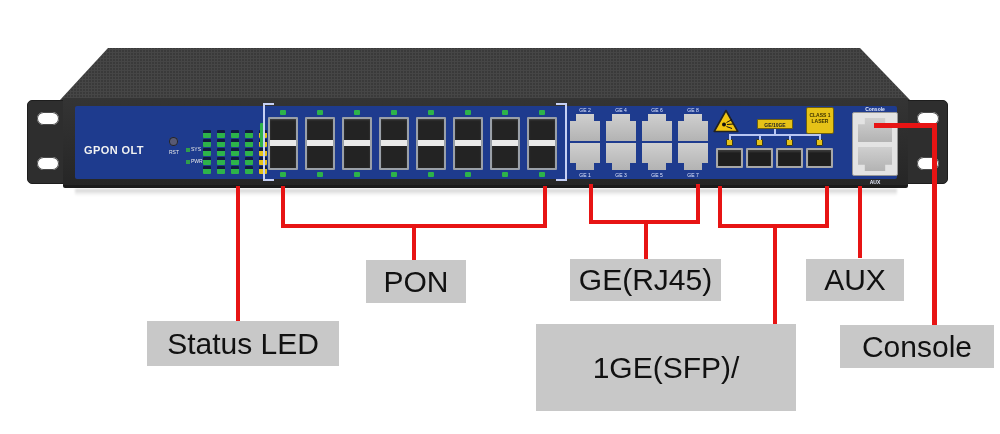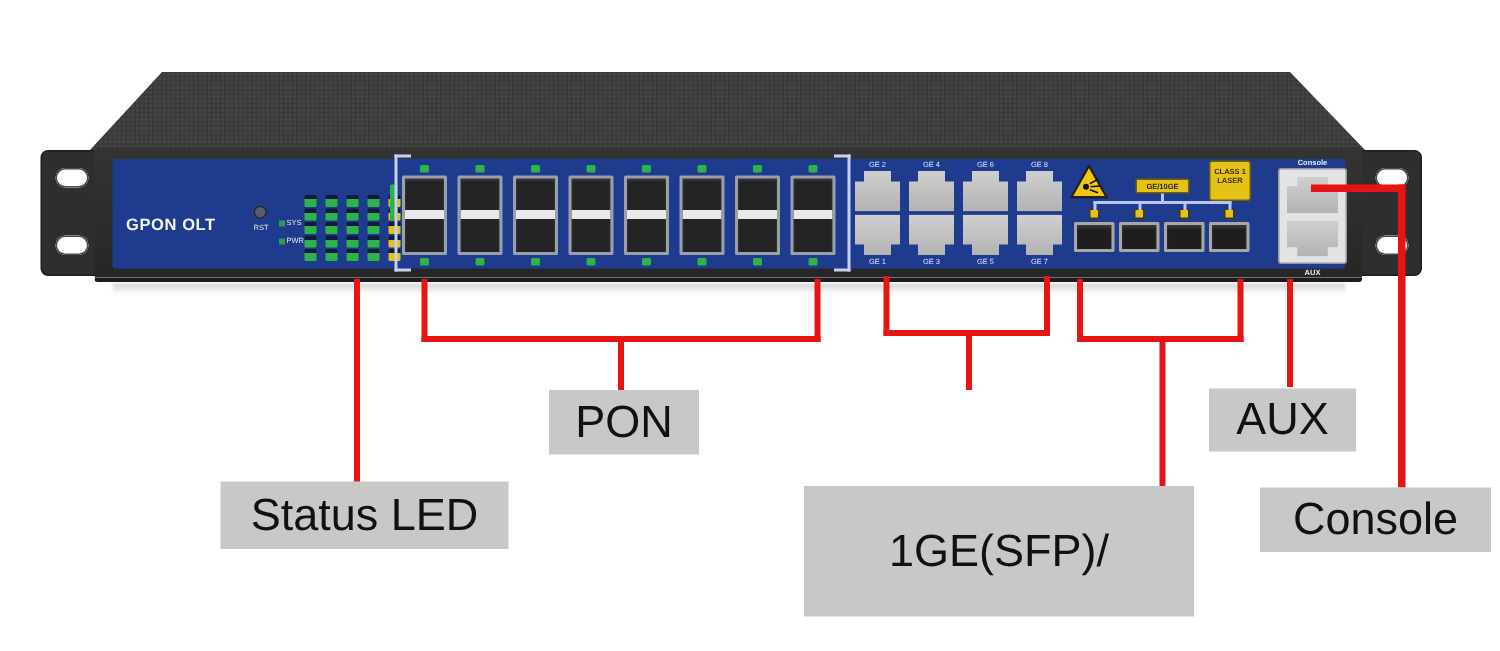--- a/index.html
+++ b/index.html
@@ -198,20 +198,21 @@
   <div class="red" style="left:718px; top:224px; width:111px; height:4px;"></div>
   <div class="red" style="left:773px; top:224px; width:4px; height:101px;"></div>
 
   <div class="red" style="left:858px; top:186px; width:4px; height:72px;"></div>
 
   <div class="red" style="left:874px; top:123px; width:63px; height:5px;"></div>
   <div class="red" style="left:932px; top:123px; width:5px; height:202px;"></div>
 
   <div class="callout-label" style="left:366px; top:260px; width:100px; height:43px;">PON</div>
   <div class="callout-label" style="left:147px; top:321px; width:192px; height:45px;">Status LED</div>
+  <div class="callout-label" style="left:570px; top:259px; width:151px; height:42px;">GE(RJ45)</div>
   <div class="callout-label" style="left:806px; top:259px; width:98px;  height:42px;">AUX</div>
   <div class="callout-label" style="left:536px; top:324px; width:260px; height:87px; flex-direction:column;">
     <span>1GE(SFP)/</span>
   </div>
   <div class="callout-label" style="left:840px; top:325px; width:154px; height:43px;">Console</div>
 
 <div class="sfp-cage-dual" style="left: 268px;"></div>
     <div class="mini-led" style="left: 280px; top: 110px;"></div>
     <div class="mini-led" style="left: 280px; top: 172px;"></div>
     <div class="sfp-cage-dual" style="left: 305px;"></div>

